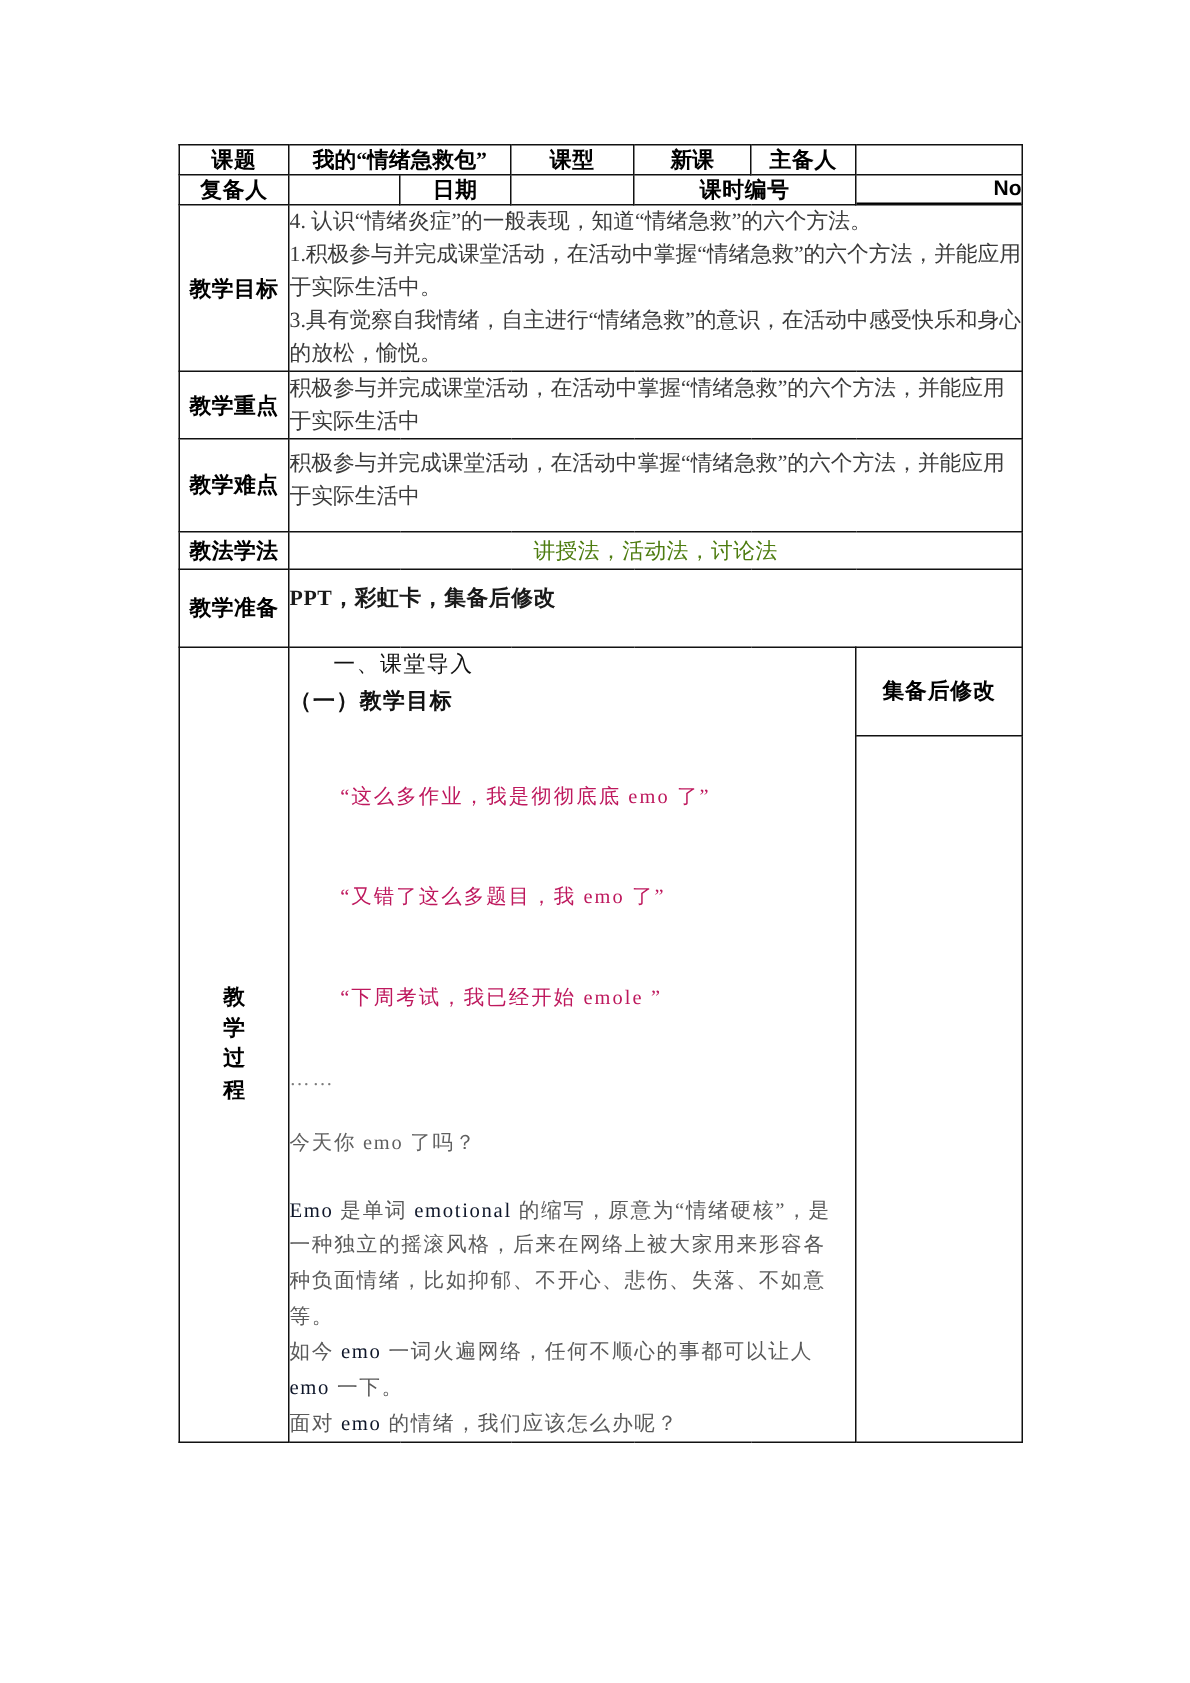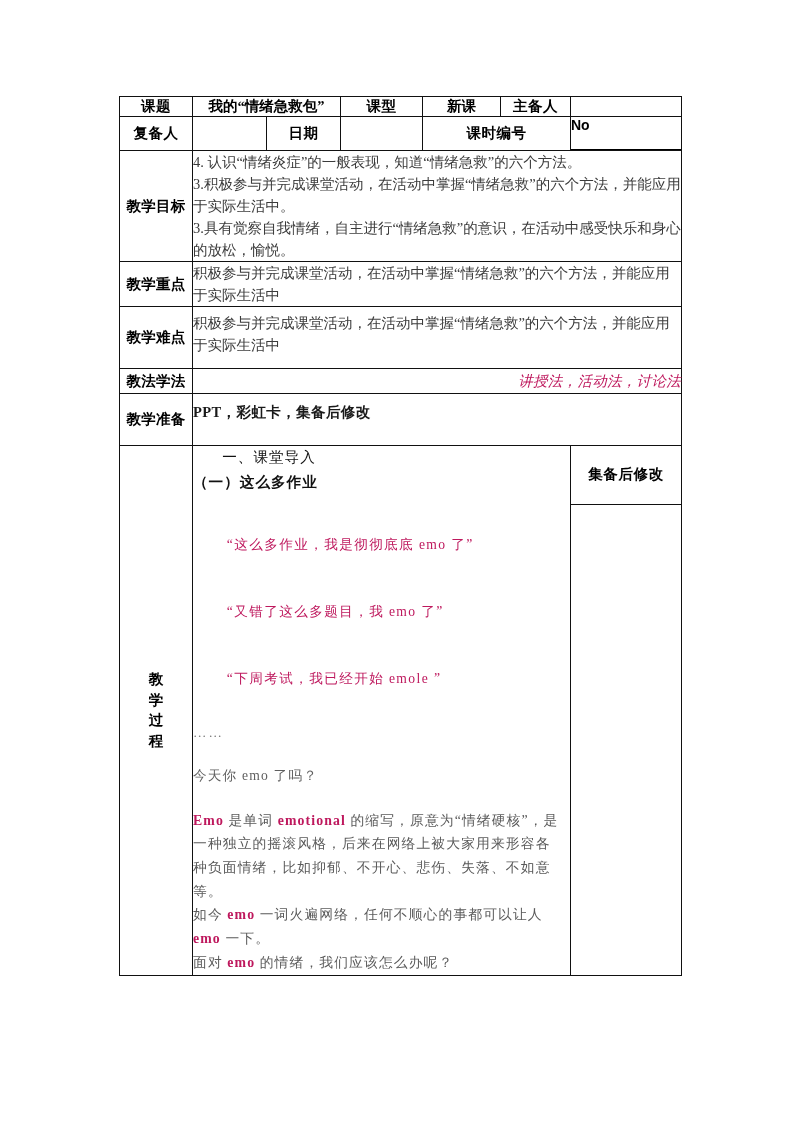--- a/index.html
+++ b/index.html
@@ -69,22 +69,23 @@
   .no-cell {
     padding: 6px 8px 4px 8px;
     vertical-align: bottom;
   }
   .no-inner {
     display: block;
     font-family: "Liberation Sans", sans-serif;
     font-weight: bold;
     font-size: 14px;
     border-bottom: 1.6px solid #000;
-    padding-bottom: 16px;
+    padding-bottom: 2px;
     line-height: 1.15;
+    text-align: right;
   }
 
   
   .prose {
     text-align: left;
     padding: 3px 6px 4px 7px;
     font-size: 14.6px;
     line-height: 1.52;
     color: #3b3b3b;
   }
@@ -92,26 +93,25 @@
 
   .prep {
     text-align: left;
     padding: 7px 6px 7px 7px;
     font-size: 14.2px;
     font-weight: bold;
     color: #1a1a1a;
     letter-spacing: 0.4px;
   }
   .methods {
-    text-align: right;
+    text-align: center;
     padding: 5px 6px 5px 7px;
     font-size: 14px;
-    color: #be185d;
+    color: #4d7c0f;
     letter-spacing: 0.3px;
-    font-style: italic;
   }
 
   
   .vlabel {
     text-align: center;
     vertical-align: middle;
     font-weight: bold;
     font-size: 15px;
   }
   .vlabel .stack {
@@ -173,21 +173,21 @@
     font-size: 13.8px;
     line-height: 1.72;
   }
   .def-tight {
     margin: 0;
     color: #5a5a5a;
     letter-spacing: 1.1px;
     font-size: 13.8px;
     line-height: 1.72;
   }
-  .bold-en { font-weight: bold; color: #be185d; }
+  .bold-en { font-weight: normal; color: #0f172a; }
 
   .revise-head {
     text-align: center;
     font-weight: bold;
     font-size: 14.5px;
     letter-spacing: 0.6px;
     padding: 6px 2px;
   }
   .revise-body { }
 </style>
@@ -227,21 +227,21 @@
           <span class="no-inner">No</span>
         </td>
       </tr>
 
       <tr>
         <td class="lbl-sm">
           <div>教学目标</div>
         </td>
         <td class="prose" colspan="6">
           <p>4. 认识“情绪炎症”的一般表现，知道“情绪急救”的六个方法。</p>
-          <p>3.积极参与并完成课堂活动，在活动中掌握“情绪急救”的六个方法，并能应用于实际生活中。</p>
+          <p>1.积极参与并完成课堂活动，在活动中掌握“情绪急救”的六个方法，并能应用于实际生活中。</p>
           <p>3.具有觉察自我情绪，自主进行“情绪急救”的意识，在活动中感受快乐和身心的放松，愉悦。</p>
         </td>
       </tr>
 
       <tr>
         <td class="lbl-sm">教学重点</td>
         <td class="prose" colspan="6" style="height:36px">积极参与并完成课堂活动，在活动中掌握“情绪急救”的六个方法，并能应用于实际生活中</td>
       </tr>
 
       <tr>
@@ -262,21 +262,21 @@
       <tr>
         <td rowspan="2" class="vlabel">
           <span class="stack">教</span>
           <span class="stack">学</span>
           <span class="stack">过</span>
           <span class="stack">程</span>
         </td>
         <td rowspan="2" colspan="5" class="process-cell">
 
           <p class="heading1">一、课堂导入</p>
-          <p class="heading2">（一）这么多作业</p>
+          <p class="heading2">（一）教学目标</p>
 
           <div class="spacer-lg"></div>
 
           <p class="quote-line">“这么多作业，我是彻彻底底 emo 了”</p>
           <div class="spacer-md"></div>
           <p class="quote-line">“又错了这么多题目，我 emo 了”</p>
           <div class="spacer-md"></div>
           <p class="quote-line">“下周考试，我已经开始 emole ”</p>
           <div class="spacer-md"></div>
           <p class="dots">……</p>

